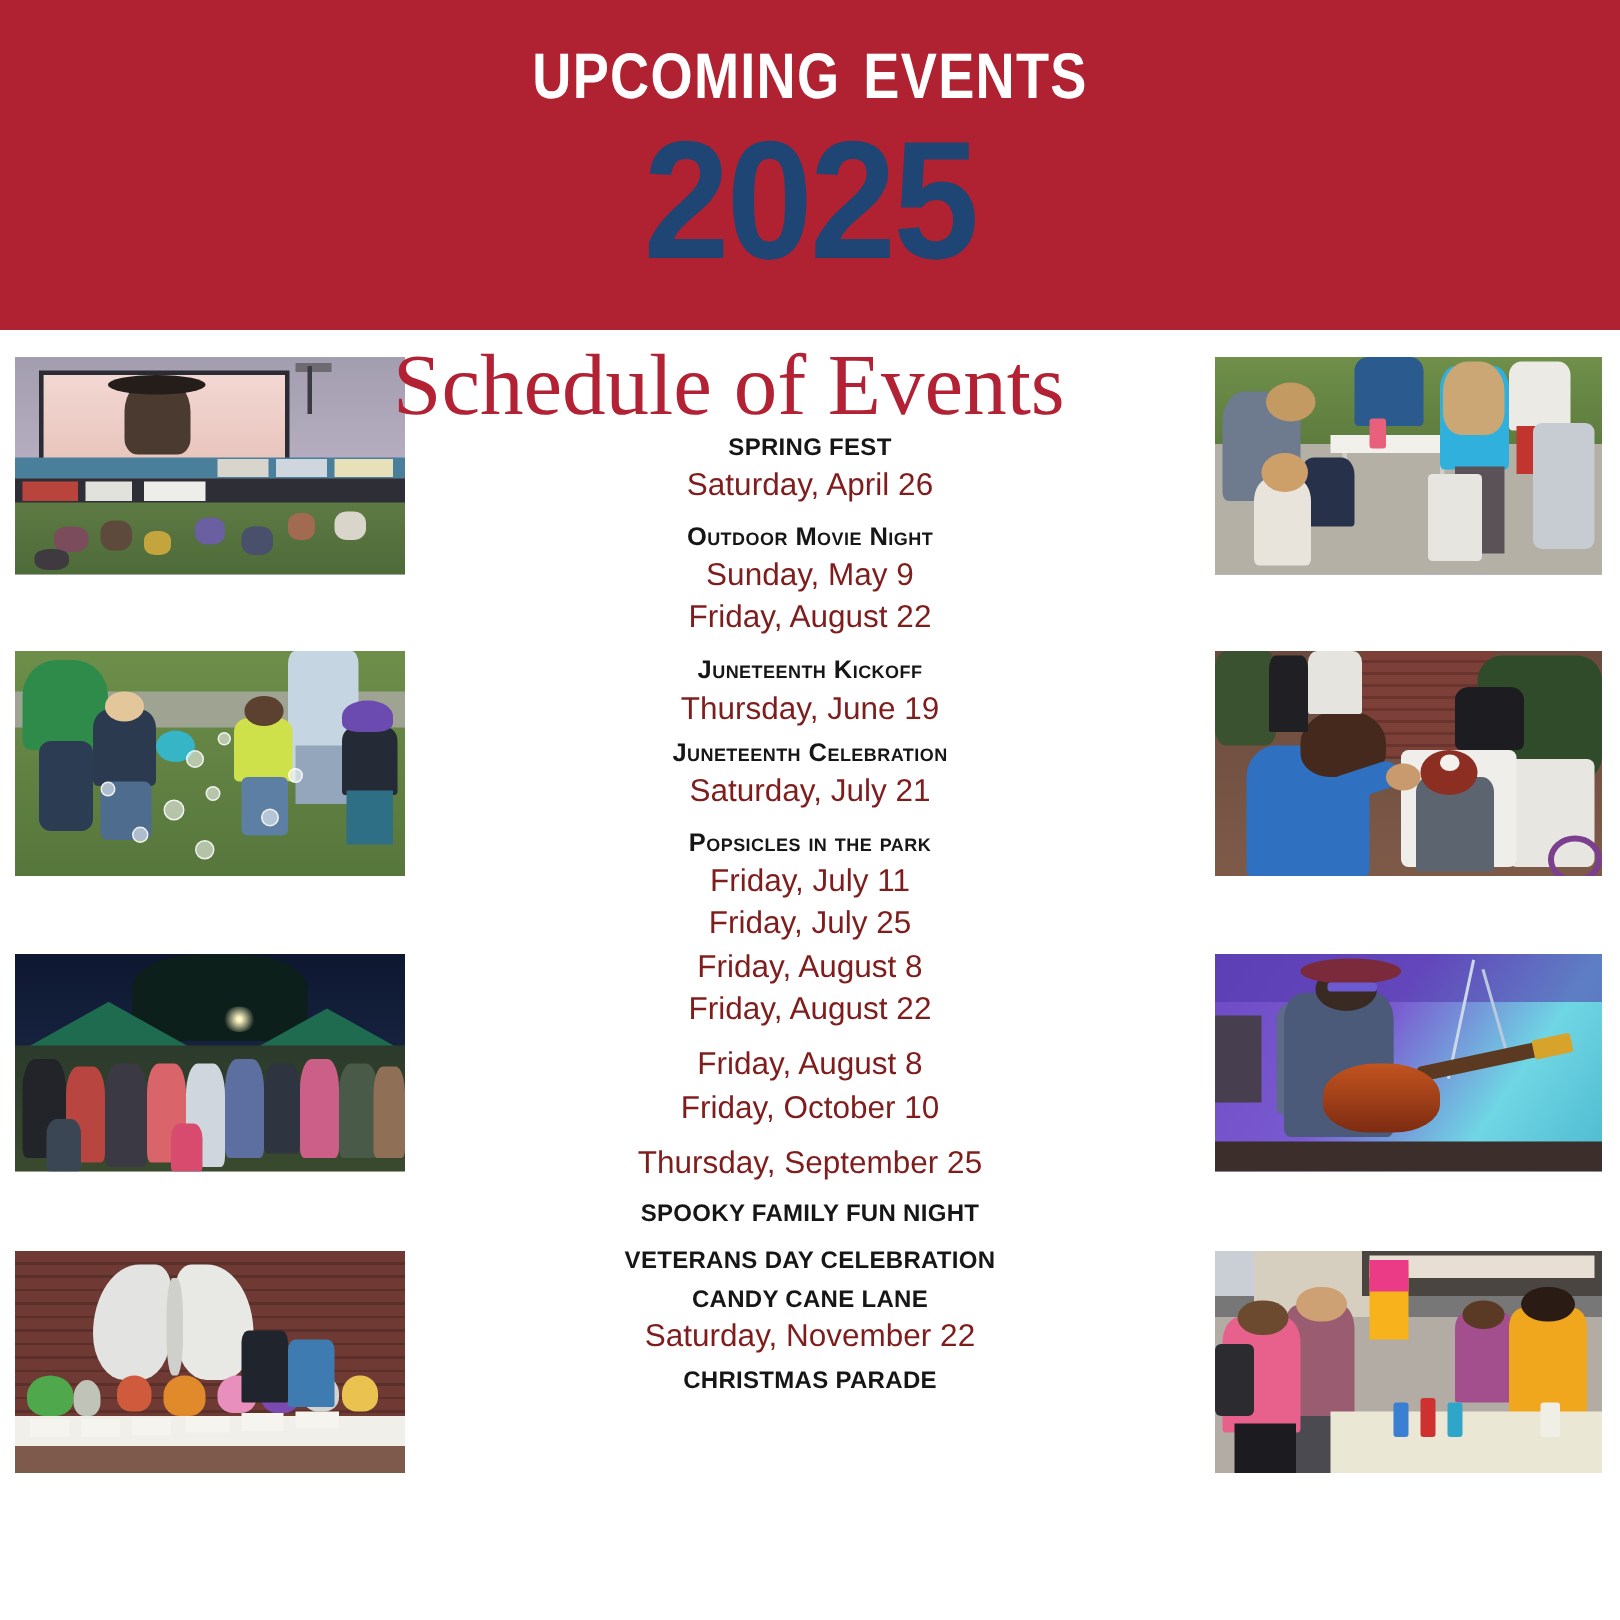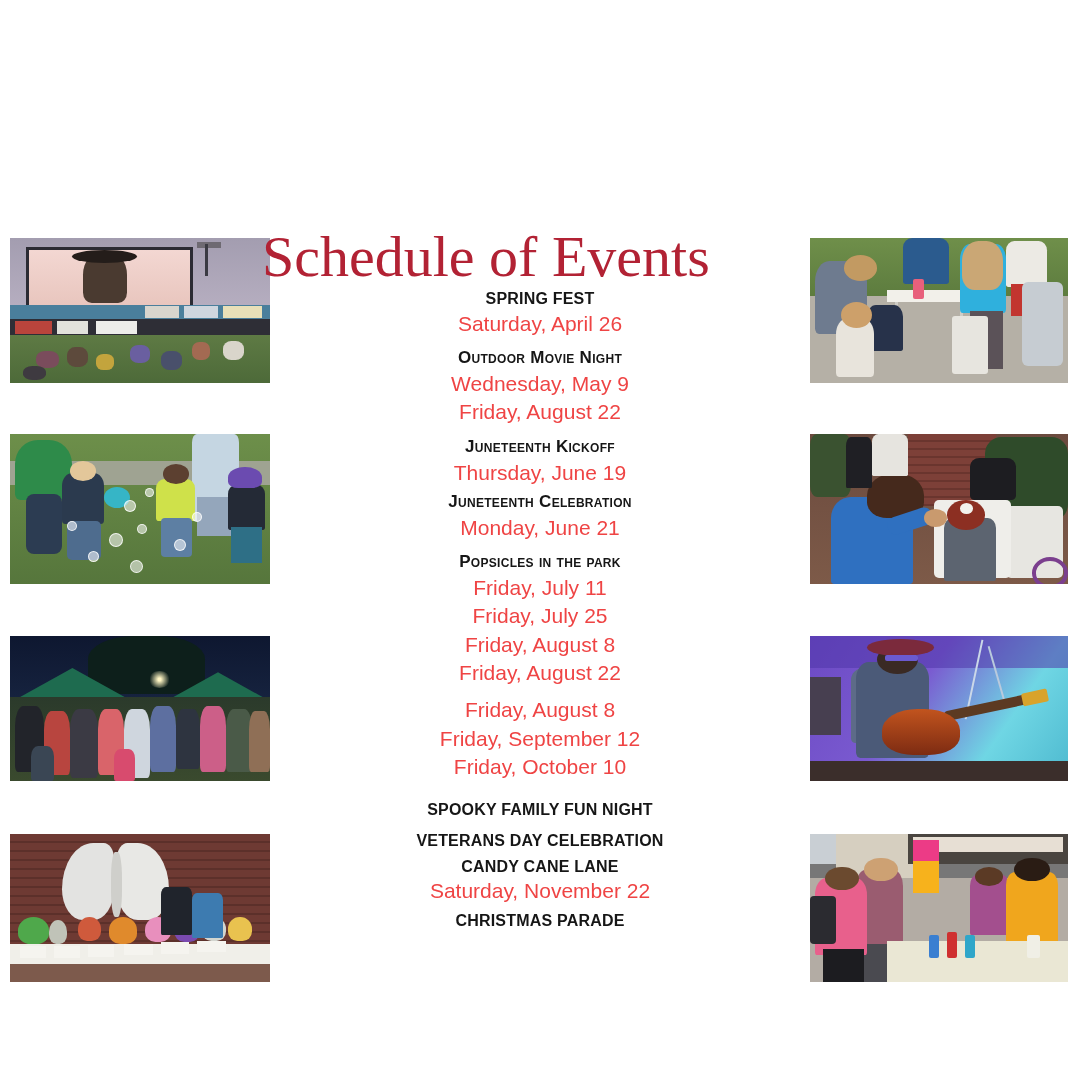--- a/index.html
+++ b/index.html
@@ -98,21 +98,21 @@
   .ev-title.allcaps{
     font-variant:normal;
     text-transform:uppercase;
     font-size:16px;
     letter-spacing:0.2px;
   }
   .ev-title.wide{ font-size:15.5px; letter-spacing:0.2px; }
   .ev-date{
     font-family:"Liberation Sans", sans-serif;
     font-weight:normal;
-    color:#ef4444;
+    color:#7f1d1d;
     font-size:21px;
     line-height:1.35;
     white-space:nowrap;
   }
   .gap-sm{height:4px;}
   .gap-md{height:9px;}
 
   
   .photo{position:absolute;overflow:hidden;background:#777;}
   .photo .px{position:absolute;}
@@ -253,20 +253,24 @@
   #photo-booth .v2{left:76%;top:26%;width:20%;height:48%;background:#f0a61d;border-radius:18% 18% 4% 4%;}
   #photo-booth .v2h{left:79%;top:16%;width:14%;height:16%;background:#2a1c14;border-radius:50%;}
   #photo-booth .tbl{left:30%;top:72%;width:70%;height:28%;background:#eae7d4;}
   #photo-booth .bot{position:absolute;border-radius:2px;}
 </style>
 </head>
 <body>
 
 <div class="poster">
 
+  <div class="header">
+    <div class="header-title">Upcoming Events</div>
+    <div class="header-year">2025</div>
+  </div>
 
   <div class="photo" id="photo-movie">
     <div class="px sky"></div>
     <div class="px screen"></div>
     <div class="px figure"></div>
     <div class="px hat"></div>
     <div class="px lamp"></div>
     <div class="px pole"></div>
     <div class="px board"></div>
     <div class="px board2"></div>
@@ -360,39 +364,39 @@
     <div class="px card" style="left:58%;top:73%;width:11%;height:8%;"></div>
     <div class="px card" style="left:72%;top:72%;width:11%;height:8%;"></div>
   </div>
 
   <div class="schedule-heading">Schedule of Events</div>
   <div class="schedule-list" id="schedule-list">
       <div class="ev-title allcaps">Spring Fest</div>
       <div class="ev-date">Saturday, April 26</div>
       <div class="gap-md"></div>
       <div class="ev-title smallcaps">Outdoor Movie Night</div>
-      <div class="ev-date">Wednesday, May 9</div>
+      <div class="ev-date">Sunday, May 9</div>
       <div class="ev-date">Friday, August 22</div>
       <div class="gap-md"></div>
       <div class="ev-title smallcaps">Juneteenth Kickoff</div>
       <div class="ev-date">Thursday, June 19</div>
       <div class="gap-sm"></div>
       <div class="ev-title smallcaps">Juneteenth Celebration</div>
-      <div class="ev-date">Monday, June 21</div>
+      <div class="ev-date">Saturday, July 21</div>
       <div class="gap-md"></div>
       <div class="ev-title smallcaps">Popsicles in the park</div>
       <div class="ev-date">Friday, July 11</div>
       <div class="ev-date">Friday, July 25</div>
       <div class="ev-date">Friday, August 8</div>
       <div class="ev-date">Friday, August 22</div>
       <div class="gap-md"></div>
       <div class="ev-date">Friday, August 8</div>
-      <div class="ev-date">Friday, September 12</div>
       <div class="ev-date">Friday, October 10</div>
       <div class="gap-md"></div>
+      <div class="ev-date">Thursday, September 25</div>
       <div class="gap-md"></div>
       <div class="ev-title allcaps">Spooky Family Fun Night</div>
       <div class="gap-md"></div>
       <div class="ev-title allcaps">Veterans Day Celebration</div>
       <div class="gap-sm"></div>
       <div class="ev-title allcaps">Candy Cane Lane</div>
       <div class="ev-date">Saturday, November 22</div>
       <div class="gap-sm"></div>
       <div class="ev-title allcaps">Christmas Parade</div>
     </div>

